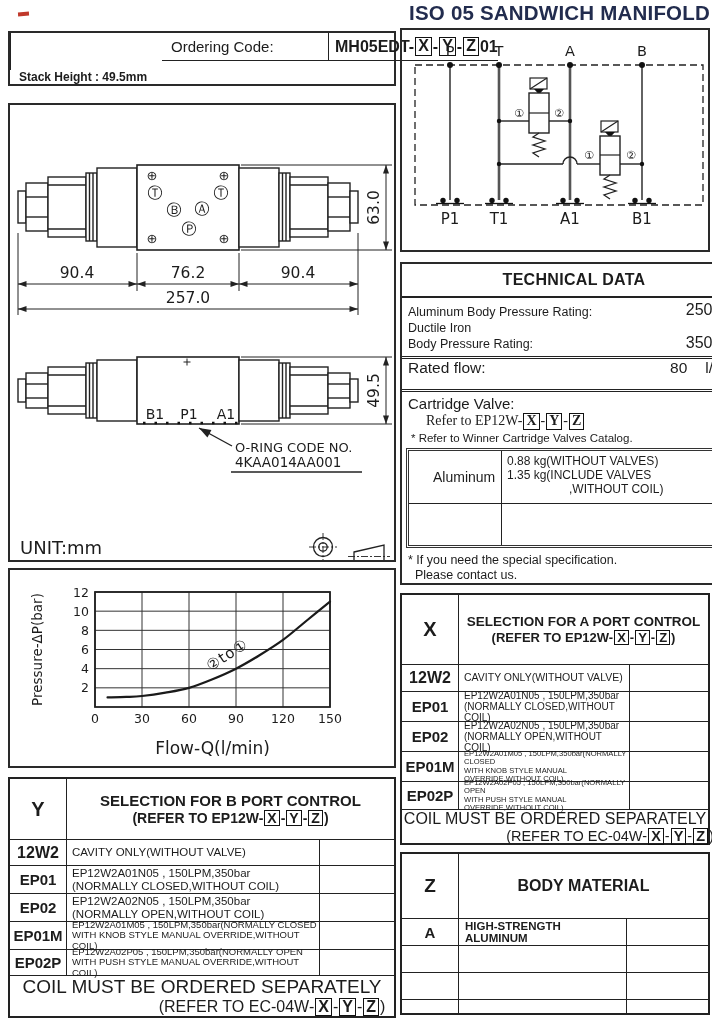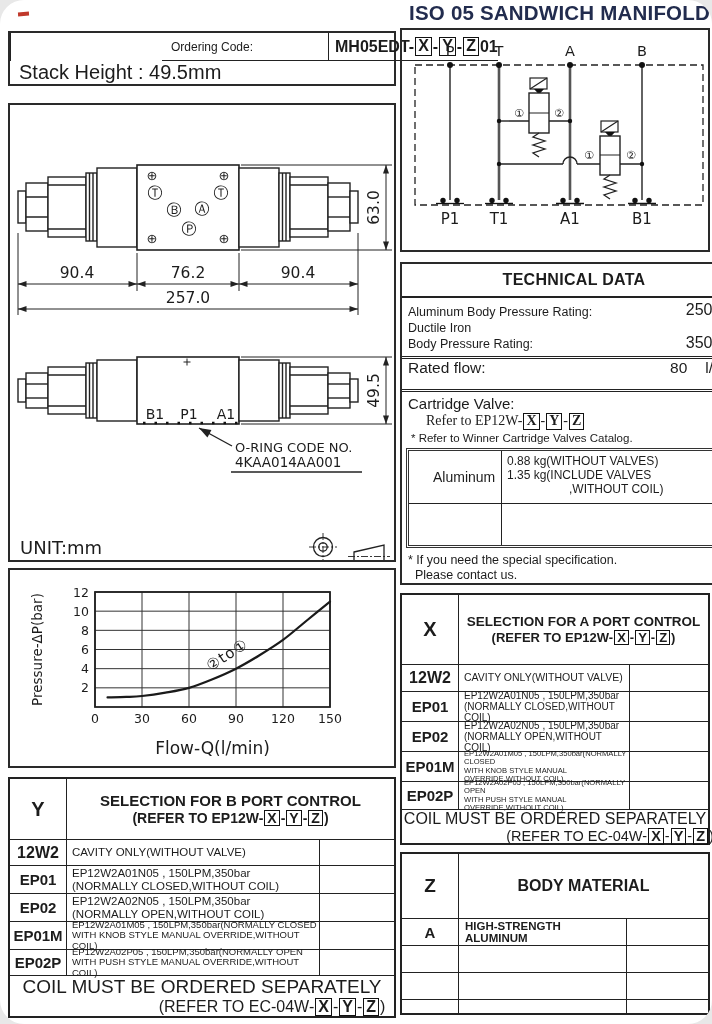--- a/index.html
+++ b/index.html
@@ -1,30 +1,30 @@
 <!DOCTYPE html>
 <html><head>
 <meta charset="utf-8">
 <style>
   html,body{margin:0;padding:0;background:#e8e8e8;}
   .page{position:relative;width:712px;height:1024px;background:#ffffff;
-        font-family:"Liberation Sans",sans-serif;color:#1c1c1c;overflow:hidden;border-radius:24px;}
+        font-family:"Liberation Sans",sans-serif;color:#1c1c1c;overflow:hidden;}
   .abs{position:absolute;box-sizing:border-box;}
   .box{border:2px solid #2a2a2a;}
   
   .main-title{font-size:20.5px;font-weight:bold;color:#222c4e;text-align:right;letter-spacing:.2px;}
   .red-mark{background:#c0392b;transform:rotate(-4deg);}
   
   .bx{display:inline-block;border:1.4px solid #111;padding:0 2px;line-height:1.02;font-weight:bold;margin:0 1px;}
   
   .order-grid{display:grid;grid-template-columns:152px 167px 1fr;grid-template-rows:28px 1fr;width:100%;height:100%;}
-  .oc-label{border-right:1.5px solid #222;border-bottom:1.5px solid #222;display:flex;align-items:center;padding-left:9px;font-size:12px;}
+  .oc-label{border-right:1.5px solid #222;border-bottom:1.5px solid #222;display:flex;align-items:center;padding-left:9px;font-size:15px;}
   .oc-code{border-bottom:1.5px solid #222;display:flex;align-items:center;padding-left:6px;font-size:16px;font-weight:bold;}
   .oc-right{grid-row:1/3;border-left:1.5px solid #222;}
-  .oc-stack{grid-column:1/3;display:flex;align-items:center;padding-left:9px;font-size:20px;}
+  .oc-stack{grid-column:1/3;display:flex;align-items:center;padding-left:9px;font-size:12px;font-weight:bold;}
   
   .tbl{border:2px solid #222;display:flex;flex-direction:column;}
   .trow{display:flex;border-bottom:1.5px solid #222;box-sizing:border-box;flex:0 0 auto;}
   .trow.last{border-bottom:none;}
   .tcell{border-right:1.5px solid #222;box-sizing:border-box;display:flex;flex-direction:column;justify-content:center;}
   .tcell.end{border-right:none;}
   .keycell{align-items:center;font-weight:bold;font-size:20px;}
   .titlecell{align-items:center;text-align:center;font-weight:bold;}
   .codecell{align-items:center;font-weight:bold;font-size:15px;}
   .desccell{padding-left:5px;line-height:1.1;}

